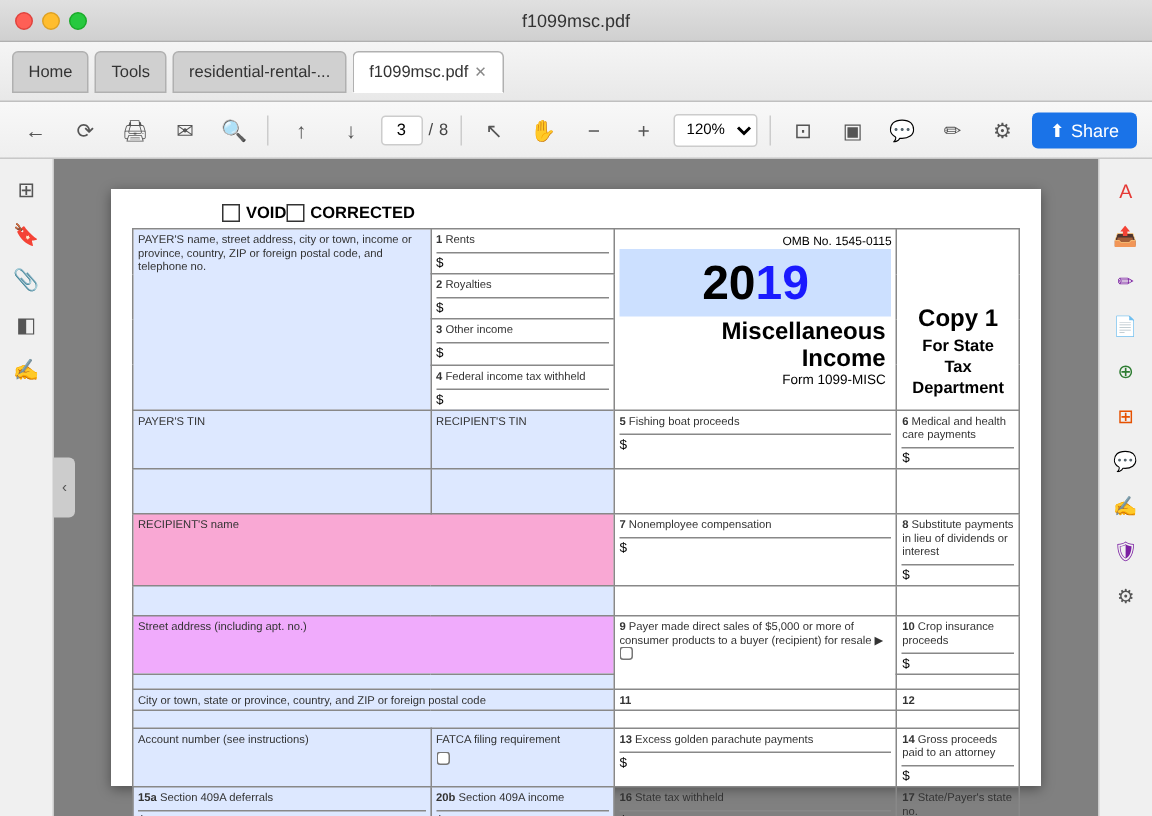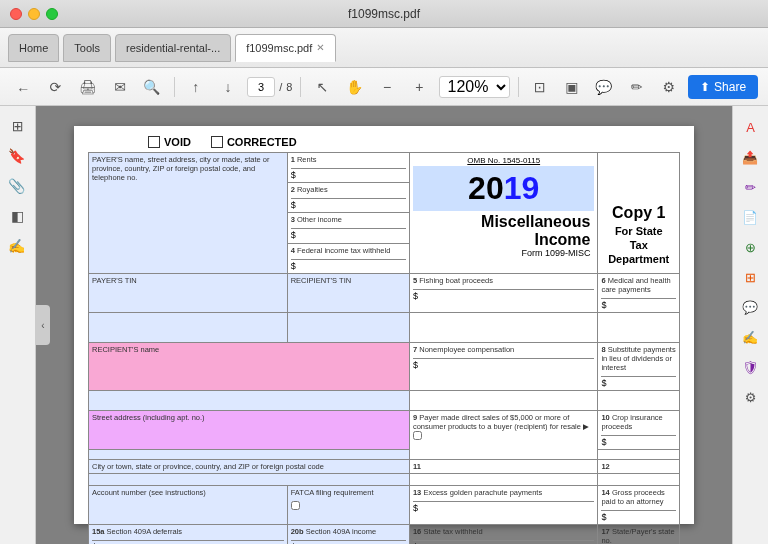--- a/index.html
+++ b/index.html
@@ -99,21 +99,21 @@
       width: 28px; height: 20px;
       border: 1px solid #ccc;
       border-radius: 3px;
       text-align: center;
       font-size: 11px;
     }
     .zoom-select {
       height: 22px;
       border: 1px solid #ccc;
       border-radius: 3px;
-      font-size: 16px;
+      font-size: 10px;
       padding: 0 4px;
       background: white;
     }
     .share-btn {
       margin-left: auto;
       background: #1a73e8;
       color: white;
       border: none;
       border-radius: 4px;
       padding: 5px 12px;
@@ -206,21 +206,20 @@
       background: white;
       box-shadow: 0 2px 8px rgba(0,0,0,0.4);
       padding: 10px 14px 8px;
       font-family: Arial, Helvetica, sans-serif;
     }
 
     
     .checkbox-row {
       display: flex;
       align-items: center;
-      gap: 20px;
       margin-bottom: 4px;
       padding-left: 60px;
     }
     .checkbox-item {
       display: flex; align-items: center; gap: 4px;
       font-size: 11px; font-weight: bold;
     }
     .checkbox-box {
       width: 12px; height: 12px;
       border: 1px solid #333;
@@ -386,30 +385,30 @@
           <span>CORRECTED</span>
         </div>
       </div>
 
       <table class="form-table">
         <tbody>
 
           <tr>
 
             <td rowspan="4" style="width:195px; background:#dde8ff;">
-              <div class="cell-label">PAYER'S name, street address, city or made, state or province, country, ZIP or foreign postal code, and telephone no.</div>
+              <div class="cell-label">PAYER'S name, street address, city or town, income or province, country, ZIP or foreign postal code, and telephone no.</div>
             </td>
 
             <td style="width:120px;">
               <div class="cell-label"><b>1</b> Rents</div>
               <div class="dollar-line">$</div>
             </td>
 
             <td rowspan="4" style="width:185px; text-align:center;">
-              <div style="font-size:8px; text-align:center; padding:1px 0;text-decoration:underline;">OMB No. 1545-0115</div>
+              <div style="font-size:8px; text-align:right; padding:1px 0;">OMB No. 1545-0115</div>
               <div class="year-block">
                 <span class="year-text">20</span><span class="year-19">19</span>
               </div>
               <div class="form-title-block">
                 <div class="misc-income-title">Miscellaneous<br>Income</div>
                 <div class="form-number">Form 1099-MISC</div>
               </div>
             </td>
 
             <td rowspan="4" style="width:80px; text-align:center; vertical-align:middle;">

